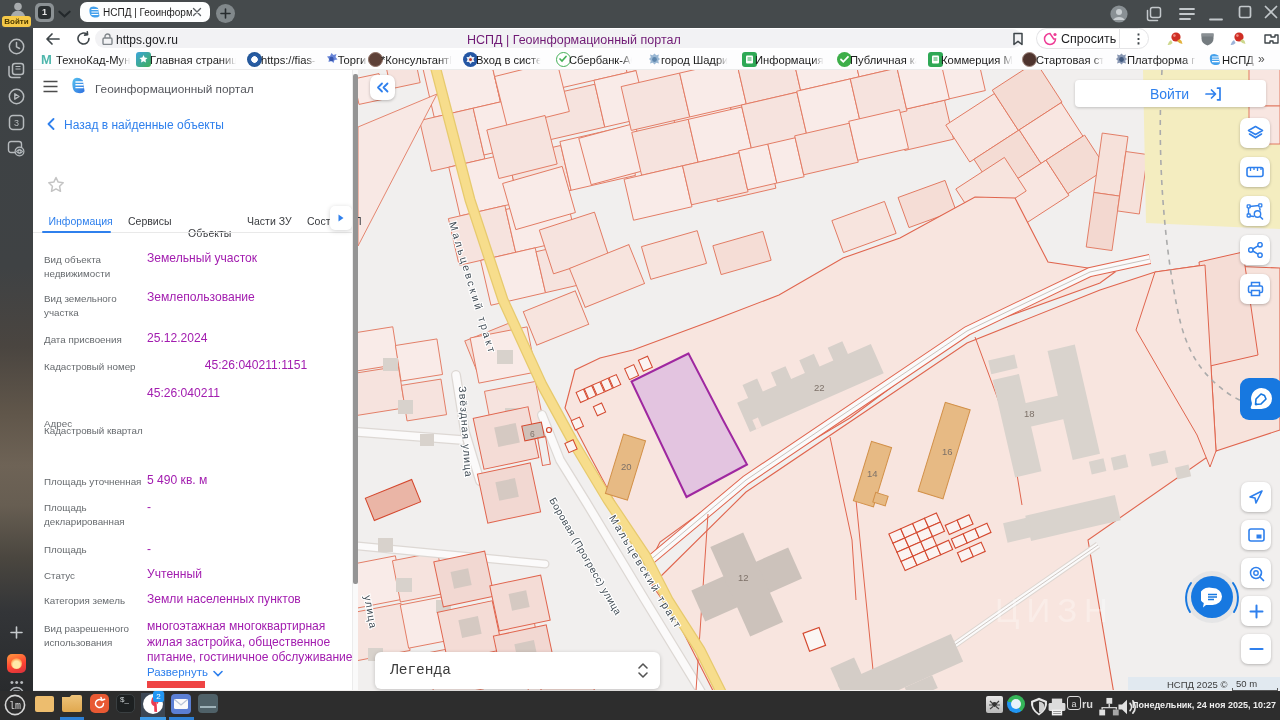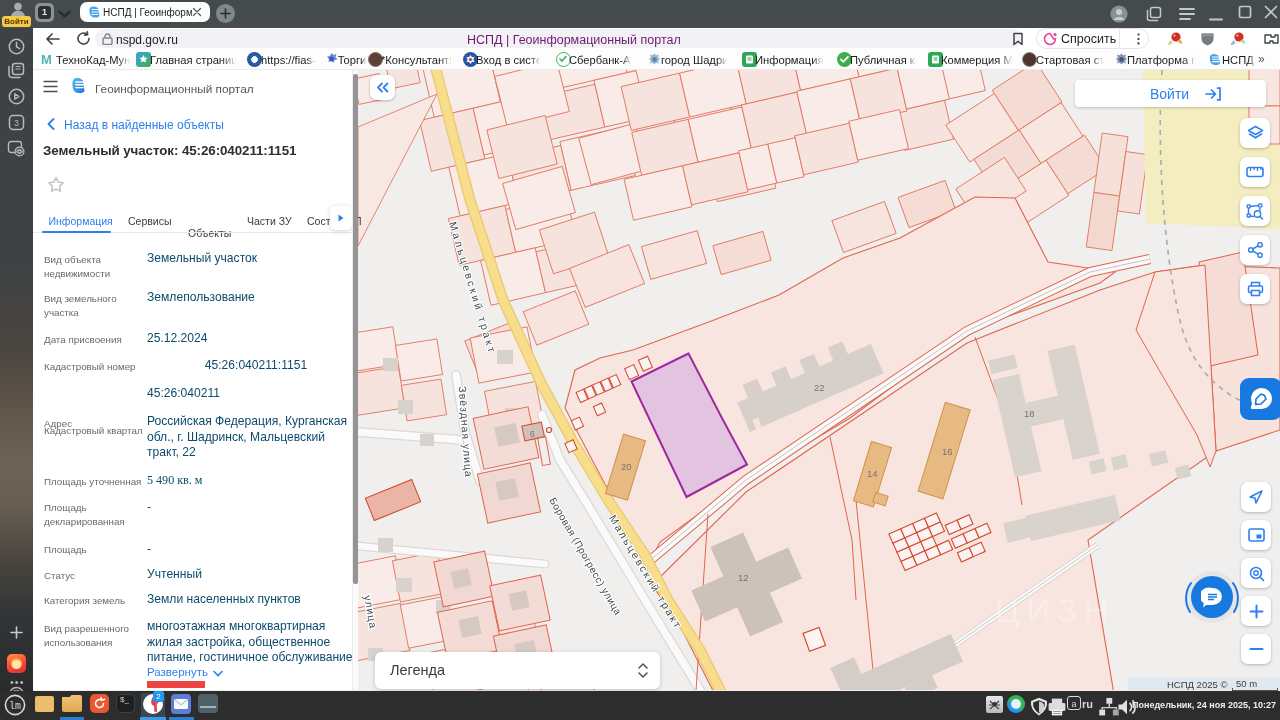--- a/index.html
+++ b/index.html
@@ -15,21 +15,21 @@
   #bmbar { left:33px; top:50px; width:1247px; height:20px; background:#fdfdfe; border-bottom:1px solid #ebebeb;
     white-space:nowrap; overflow:hidden; font-size:11.2px; color:#1c1c1c; }
   .bmt { top:3px; height:14px; line-height:14px; overflow:hidden; white-space:nowrap;
     -webkit-mask-image:linear-gradient(90deg,#000 82%,transparent 98%); }
   .bico { width:15px; height:15px; border-radius:3px; top:2px; }
   
   #panel { left:33px; top:70px; width:319px; height:620px; background:#ffffff; }
   #pscroll { left:352px; top:70px; width:6px; height:620px; background:#fafafa; border-left:1px solid #ececec; }
   #pthumb { left:353px; top:74px; width:5px; height:510px; background:#949494; border-radius:2px; }
   .flabel { position:absolute; left:11px; width:103px; font-size:9.8px; line-height:13.5px; color:#666a6e; }
-  .fval { position:absolute; left:114px; width:218px; font-size:12.1px; line-height:15.5px; color:#0c4a6e; }
+  .fval { position:absolute; left:114px; width:218px; font-size:12.1px; line-height:15.5px; color:#a21caf; }
   
   #taskbar { left:0; top:691px; width:1280px; height:29px; background:#2d2d2d; }
   .tbi { position:absolute; top:3px; width:22px; height:22px; }
   
   .mapbtn { position:absolute; width:30px; height:30px; background:#fff; border-radius:7px;
     box-shadow:0 1px 3px rgba(0,0,0,.25); display:flex; align-items:center; justify-content:center; }
 </style>
 </head>
 <body>
 
@@ -424,21 +424,21 @@
   <svg class="abs" style="left:12px;top:4px" width="16" height="14" viewBox="0 0 16 14">
       <path d="M14 7 H2.5 M7 2 L2 7 L7 12" stroke="#3e4549" stroke-width="1.7" fill="none" stroke-linecap="round" stroke-linejoin="round"></path>
     </svg>
   <svg class="abs" style="left:43px;top:3px" width="15" height="15" viewBox="0 0 15 15">
       <path d="M13 7.5 a5.5 5.5 0 1 1 -2 -4.2 M11.3 0.8 l.3 3 l-3 .3" stroke="#3e4549" stroke-width="1.6" fill="none" stroke-linecap="round" stroke-linejoin="round"></path>
     </svg>
   <svg class="abs" style="left:69px;top:5px" width="11" height="12" viewBox="0 0 11 12">
       <rect x="1" y="5" width="9" height="6.5" rx="1.2" fill="none" stroke="#80868b" stroke-width="1.4"></rect>
       <path d="M3 5 V3.5 a2.5 2.5 0 0 1 5 0 V5" fill="none" stroke="#80868b" stroke-width="1.4"></path>
     </svg>
-  <div class="abs" style="left:83px;top:4.5px;font-size:12px;color:#202124;">nspd.gov.ru</div>
+  <div class="abs" style="left:83px;top:4.5px;font-size:12px;color:#202124;">https.gov.ru</div>
   <div class="abs" style="left:434px;top:4.5px;font-size:12.5px;color:#701a75;">НСПД | Геоинформационный портал</div>
 
   <svg class="abs" style="left:979px;top:4px" width="12" height="14" viewBox="0 0 12 14">
       <path d="M2 1.5 h8 v11 l-4 -3.2 l-4 3.2 z" fill="none" stroke="#3e4549" stroke-width="1.5" stroke-linejoin="round"></path>
     </svg>
   <div class="abs" style="left:1003px;top:0px;width:83px;height:21px;border:1px solid #e4e4e6;border-right:none;border-radius:11px 0 0 11px;"></div>
   <div class="abs" style="left:1086px;top:0px;width:30px;height:21px;border:1px solid #e4e4e6;border-radius:0 11px 11px 0;"></div>
   <svg class="abs" style="left:1010px;top:4px" width="14" height="14" viewBox="0 0 14 14">
     <path d="M7 1.5 a5.5 5.5 0 1 0 5.5 5.5 l-1.8 0 z" fill="none" stroke="#ee3d96" stroke-width="1.5"></path>
     <circle cx="12" cy="2.5" r="1.6" fill="#ee3d96"></circle>
@@ -538,21 +538,20 @@
       </defs>
     <path d="M4 1.2 q-3 1.2 -2.6 7 q.4 6 3.6 7.2 q6 2 8.6 -1.2 l-1.8 -11 q-4.4 -3.2 -7.8 -2z" fill="url(#lgr)"></path>
     <path d="M4.4 5 h8.2 M4.4 7.8 h8.2 M4.4 10.6 h8.2" stroke="#fff" stroke-width="1.4"></path>
   </svg>
   <div class="abs" style="left:62px;top:12px;font-size:11.8px;color:#54565c;">Геоинформационный портал</div>
 
   <svg class="abs" style="left:14px;top:48px" width="8" height="12" viewBox="0 0 8 12">
       <path d="M6.5 1 L1.5 6 L6.5 11" stroke="#2f80ed" stroke-width="1.8" fill="none" stroke-linecap="round" stroke-linejoin="round"></path>
     </svg>
   <div class="abs" style="left:31px;top:48px;font-size:12px;color:#2f80ed;">Назад в найденные объекты</div>
-  <h1 class="abs" style="left:10px;top:73px;font-size:13.4px;font-weight:bold;color:#2c2e33;letter-spacing:-0.1px;">Земельный участок: 45:26:040211:1151</h1>
 
   <svg class="abs" style="left:13px;top:105px" width="20" height="20" viewBox="0 0 20 20">
     <path d="M10 2.5 l2.2 4.6 l5 .7 l-3.6 3.5 l.9 5 l-4.5 -2.4 l-4.5 2.4 l.9 -5 l-3.6 -3.5 l5 -.7 z" fill="none" stroke="#c4c4c4" stroke-width="1.5" stroke-linejoin="round"></path>
   </svg>
 
   <div class="abs" style="left:15.5px;top:145px;font-size:10.5px;color:#2f80ed;">Информация</div>
   <div class="abs" style="left:95px;top:145px;font-size:10.5px;color:#393b3f;">Сервисы</div>
   <div class="abs" style="left:155px;top:157px;font-size:10.5px;color:#393b3f;">Объекты</div>
   <div class="abs" style="left:214px;top:145px;font-size:10.5px;color:#393b3f;">Части ЗУ</div>
   <div class="abs" style="left:274px;top:145px;font-size:10.5px;color:#393b3f;">Соста</div>
@@ -568,23 +567,22 @@
   <div class="fval" style="top:181px;">Земельный участок</div>
   <div class="flabel" style="top:222px;">Вид земельного<br>участка</div>
   <div class="fval" style="top:220px;">Землепользование</div>
   <div class="flabel" style="top:263px;">Дата присвоения</div>
   <div class="fval" style="top:261px;">25.12.2024</div>
   <div class="flabel" style="top:290px;">Кадастровый номер</div>
   <div class="fval" style="top:288px;text-align:center;">45:26:040211:1151</div>
   <div class="flabel" style="top:318px;margin-top:36px;">Кадастровый квартал</div>
   <div class="fval" style="top:316px;">45:26:040211</div>
   <div class="flabel" style="top:347px;">Адрес</div>
-  <div class="fval" style="top:344px;">Российская Федерация, Курганская<br>обл., г. Шадринск, Мальцевский<br>тракт, 22</div>
   <div class="flabel" style="top:405px;">Площадь уточненная</div>
-  <div class="fval" style="top:403px;font-family:Liberation Serif, serif;">5 490 кв. м</div>
+  <div class="fval" style="top:403px;">5 490 кв. м</div>
   <div class="flabel" style="top:431px;">Площадь<br>декларированная</div>
   <div class="fval" style="top:430px;">-</div>
   <div class="flabel" style="top:473px;">Площадь</div>
   <div class="fval" style="top:472px;">-</div>
   <div class="flabel" style="top:499px;">Статус</div>
   <div class="fval" style="top:497px;">Учтенный</div>
   <div class="flabel" style="top:524px;">Категория земель</div>
   <div class="fval" style="top:522px;">Земли населенных пунктов</div>
   <div class="flabel" style="top:552px;">Вид разрешенного<br>использования</div>
   <div class="fval" style="top:549px;">многоэтажная многоквартирная<br>жилая застройка, общественное<br>питание, гостиничное обслуживание,</div>
@@ -684,21 +682,21 @@
   <path d="M10 17 a26 26 0 0 0 -1 29" stroke="#1778e0" stroke-width="2" fill="none" stroke-linecap="round"></path>
   <path d="M52 17 a26 26 0 0 1 1 29" stroke="#1778e0" stroke-width="2" fill="none" stroke-linecap="round"></path>
 </svg>
 <div class="abs" style="left:1191px;top:576px;width:42px;height:42px;border-radius:50%;background:#1778e0;"></div>
 <svg class="abs" style="left:1201px;top:587px" width="23" height="21" viewBox="0 0 23 21">
   <path d="M11.5 1 a9.5 8.5 0 0 1 0 17 l-6.5 0 l-3 2.5 l.8 -4.5 a9.5 8.5 0 0 1 8.7 -15z" fill="#fff"></path>
   <path d="M7 7.5 h9 M7 10 h9 M7 12.5 h6" stroke="#1778e0" stroke-width="1.5"></path>
 </svg>
 
 <div class="abs" style="left:375px;top:652px;width:285px;height:37px;background:#fff;border-radius:6px;box-shadow:0 1px 4px rgba(0,0,0,.2);"></div>
-<div class="abs" style="left:390px;top:662px;font-size:14.5px;color:#3c3c3c;">Легенда</div>
+<div class="abs" style="left:390px;top:662px;font-size:14.5px;color:#3c3c3c;font-family:Liberation Mono, monospace;">Легенда</div>
 <svg class="abs" style="left:637px;top:662px" width="12" height="17" viewBox="0 0 12 17">
     <path d="M2 6 L6 2 L10 6 M2 11 L6 15 L10 11" stroke="#555" stroke-width="1.6" fill="none" stroke-linecap="round" stroke-linejoin="round"></path>
   </svg>
 
 <div class="abs" style="left:1128px;top:677px;width:152px;height:13px;background:rgba(222,232,240,0.85);"></div>
 <div class="abs" style="left:1167px;top:679px;font-size:9.5px;color:#3c3c3c;">НСПД 2025 ©</div>
 <div class="abs" style="left:1236px;top:678px;font-size:9.5px;color:#3c3c3c;">50 m</div>
 <div class="abs" style="left:1232px;top:688px;width:46px;height:3px;border-left:1px solid #555;border-right:1px solid #555;border-bottom:1px solid #555;"></div>
 <div id="taskbar" class="abs">
 

